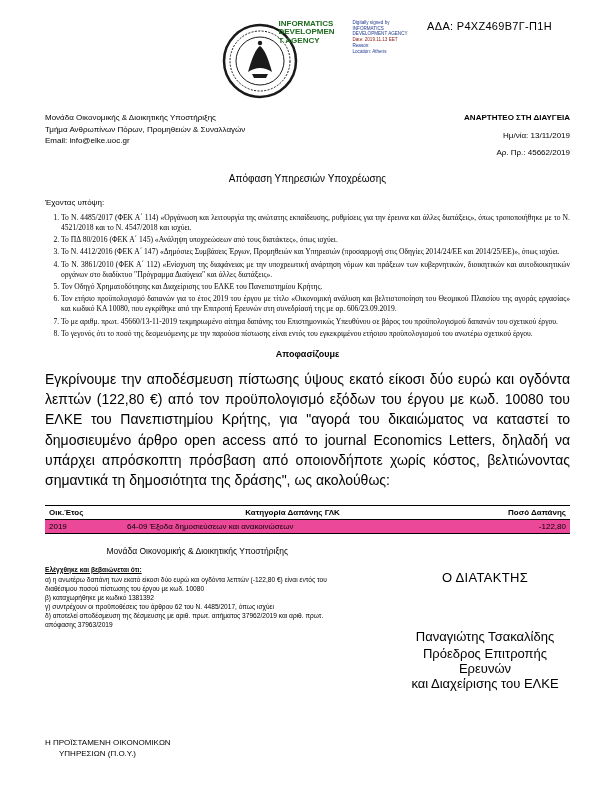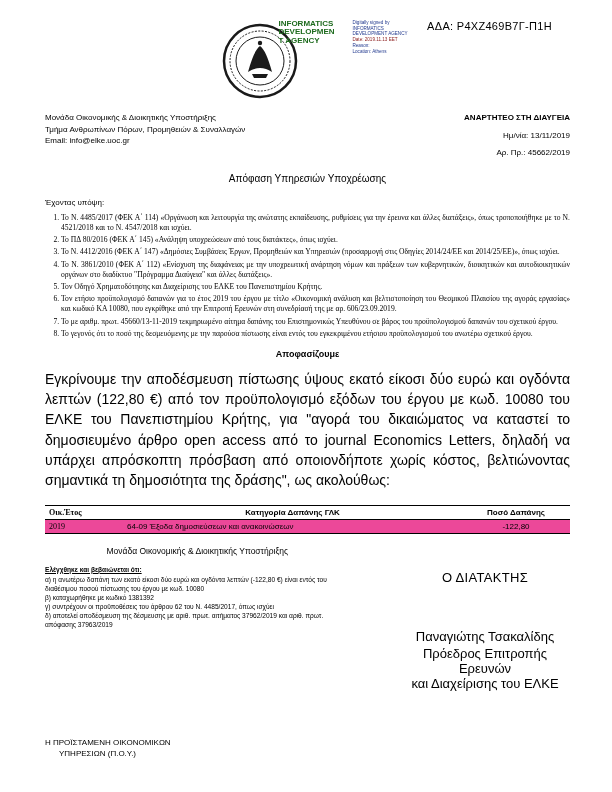--- a/index.html
+++ b/index.html
@@ -47,24 +47,24 @@
   table.amounts{
     width:100%;border-collapse:collapse;margin-top:10px;font-size:8px;
   }
   table.amounts th{
     border-top:1px solid #000;border-bottom:1px solid #000;
     font-weight:bold;padding:2px 4px;background:#fff;
   }
   table.amounts td{
     border-bottom:1px solid #000;padding:2px 4px;background:#ec4899;
   }
-  .col-year{width:70px;text-align:left;font-family:Liberation Serif, serif;}
+  .col-year{width:70px;text-align:left;}
   .col-cat{text-align:center;}
   td.col-cat{text-align:left;}
-  .col-amt{width:100px;text-align:center;margin-top:32px;}
+  .col-amt{width:100px;text-align:right;margin-top:32px;}
   .unit-title{font-size:8.5px;margin-top:12px;width:58%;text-align:center;}
   .bottom{display:flex;justify-content:space-between;margin-top:10px;}
   .verify{width:300px;font-size:6.6px;line-height:1.35;}
   .verify .v-intro{font-weight:bold;text-decoration:underline;margin-bottom:2px;}
   .sig{width:170px;text-align:center;font-size:13px;}
   .sig .sig-title{margin-top:4px;margin-bottom:44px;letter-spacing:.3px;}
   .sig .sig-name{margin-bottom:2px;}
   .poy{font-size:8px;margin-top:46px;line-height:1.4;}
   .poy .l2{padding-left:14px;}
   .poy-name{font-size:8px;margin-top:32px;padding-left:28px;}

